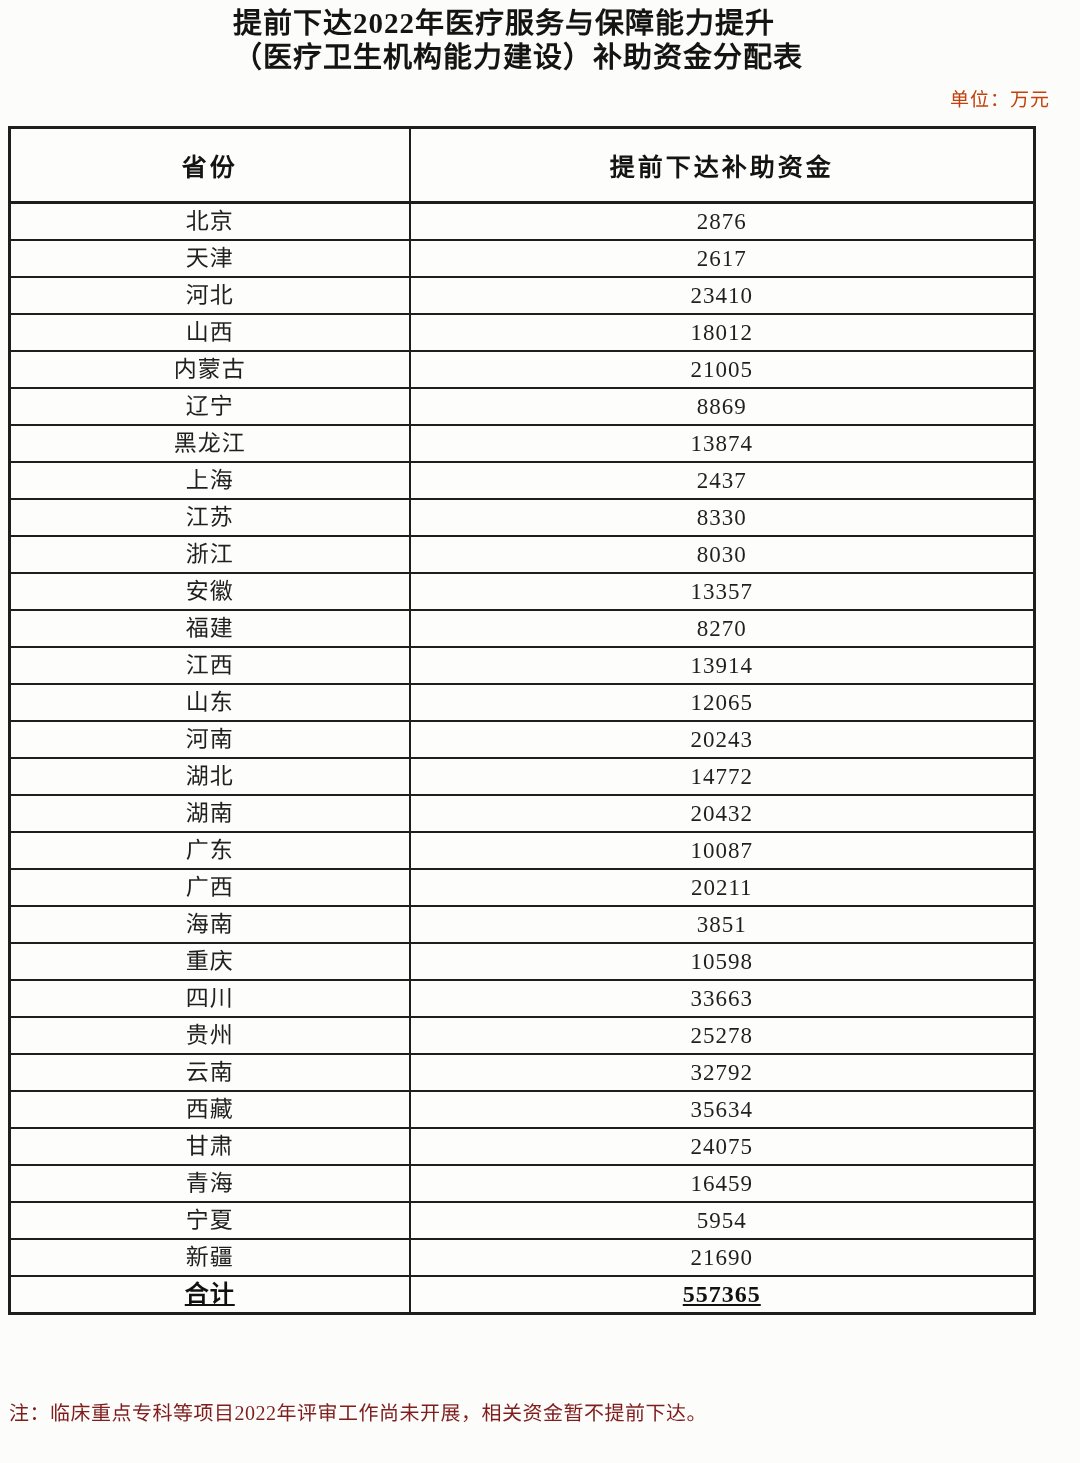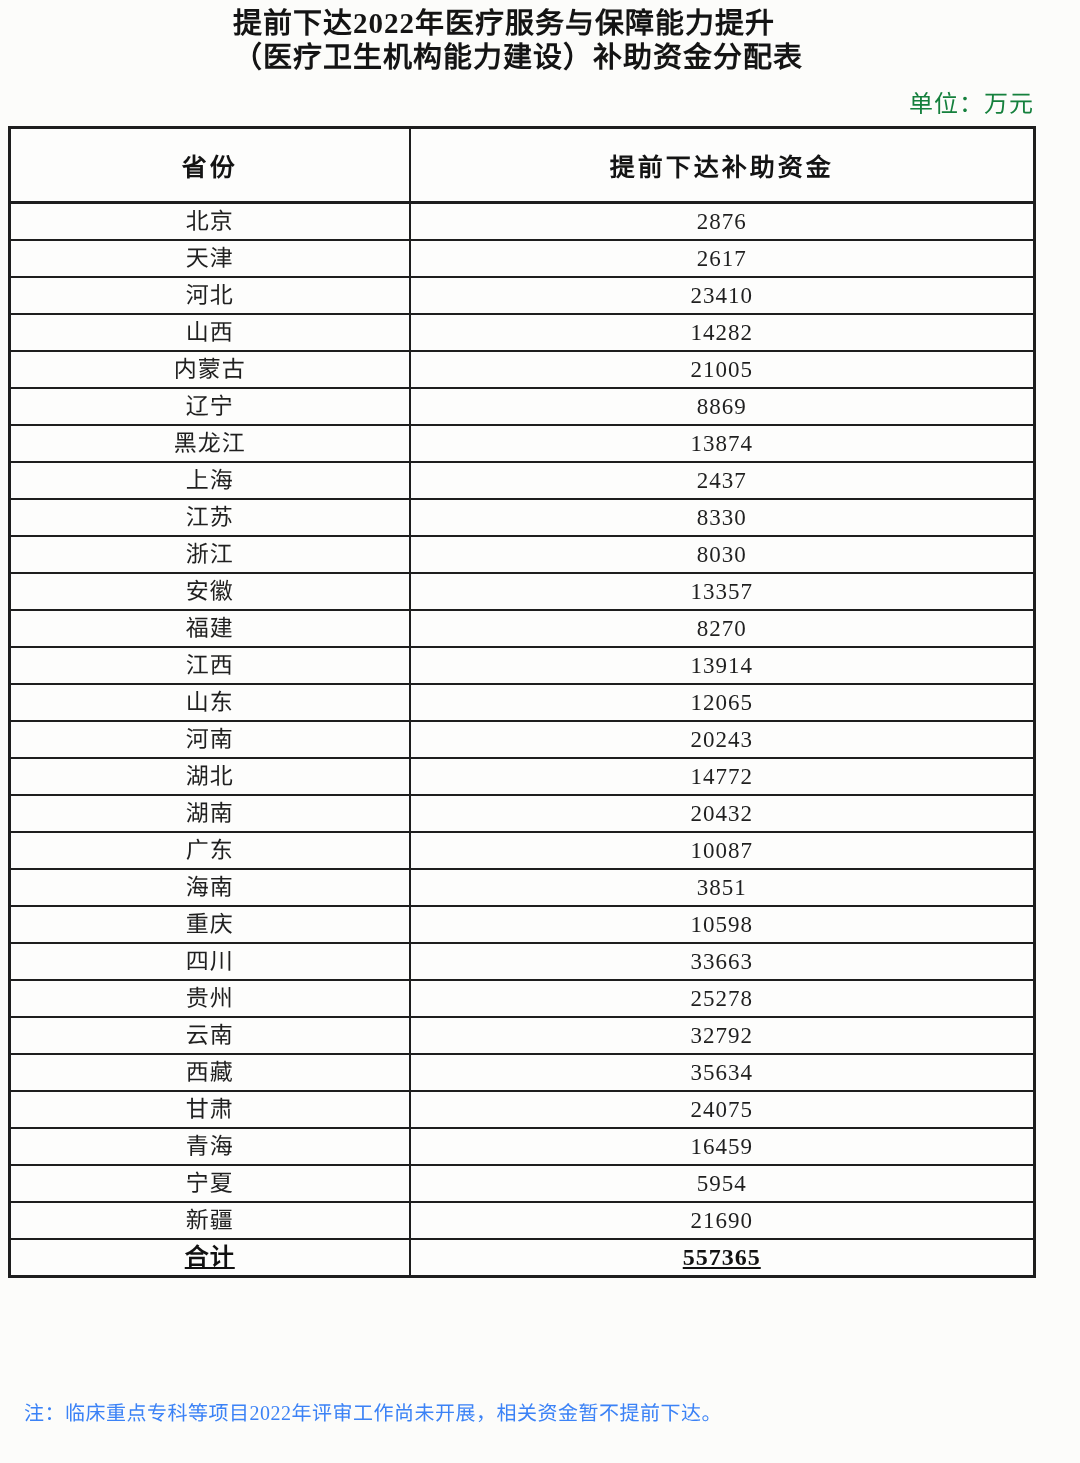--- a/index.html
+++ b/index.html
@@ -26,24 +26,24 @@
     font-weight: bold;
     font-size: 29px;
     line-height: 34px;
     letter-spacing: 1px;
     white-space: nowrap;
     color: #141414;
   }
   .unit {
     position: absolute;
     top: 84px;
-    right: 46px;
-    font-size: 24px;
+    right: 30px;
+    font-size: 19px;
     letter-spacing: 1px;
-    color: #15803d;
+    color: #c2410c;
   }
   table.alloc-table {
     position: absolute;
     top: 126px;
     left: 8px;
     width: 1028px;
     border-collapse: collapse;
     table-layout: fixed;
     background: #fdfdfc;
   }
@@ -75,24 +75,24 @@
   }
   .alloc-table .total-row td {
     font-weight: bold;
     font-size: 24px;
     color: #111;
     text-decoration: underline;
   }
   .footnote {
     position: absolute;
     top: 1397px;
-    left: 24px;
+    left: 9px;
     font-size: 20px;
     letter-spacing: 0.5px;
-    color: #3b82f6;
+    color: #7f1d1d;
     white-space: nowrap;
   }
 </style>
 </head>
 <body>
 
 <div class="page">
 
   <div class="title-wrap">
     <div class="title-line">提前下达2022年医疗服务与保障能力提升</div>
@@ -120,21 +120,21 @@
         <tr>
           <td>天津</td>
           <td>2617</td>
         </tr>
         <tr>
           <td>河北</td>
           <td>23410</td>
         </tr>
         <tr>
           <td>山西</td>
-          <td>14282</td>
+          <td>18012</td>
         </tr>
         <tr>
           <td>内蒙古</td>
           <td>21005</td>
         </tr>
         <tr>
           <td>辽宁</td>
           <td>8869</td>
         </tr>
         <tr>
@@ -177,20 +177,24 @@
           <td>湖北</td>
           <td>14772</td>
         </tr>
         <tr>
           <td>湖南</td>
           <td>20432</td>
         </tr>
         <tr>
           <td>广东</td>
           <td>10087</td>
+        </tr>
+        <tr>
+          <td>广西</td>
+          <td>20211</td>
         </tr>
         <tr>
           <td>海南</td>
           <td>3851</td>
         </tr>
         <tr>
           <td>重庆</td>
           <td>10598</td>
         </tr>
         <tr>

